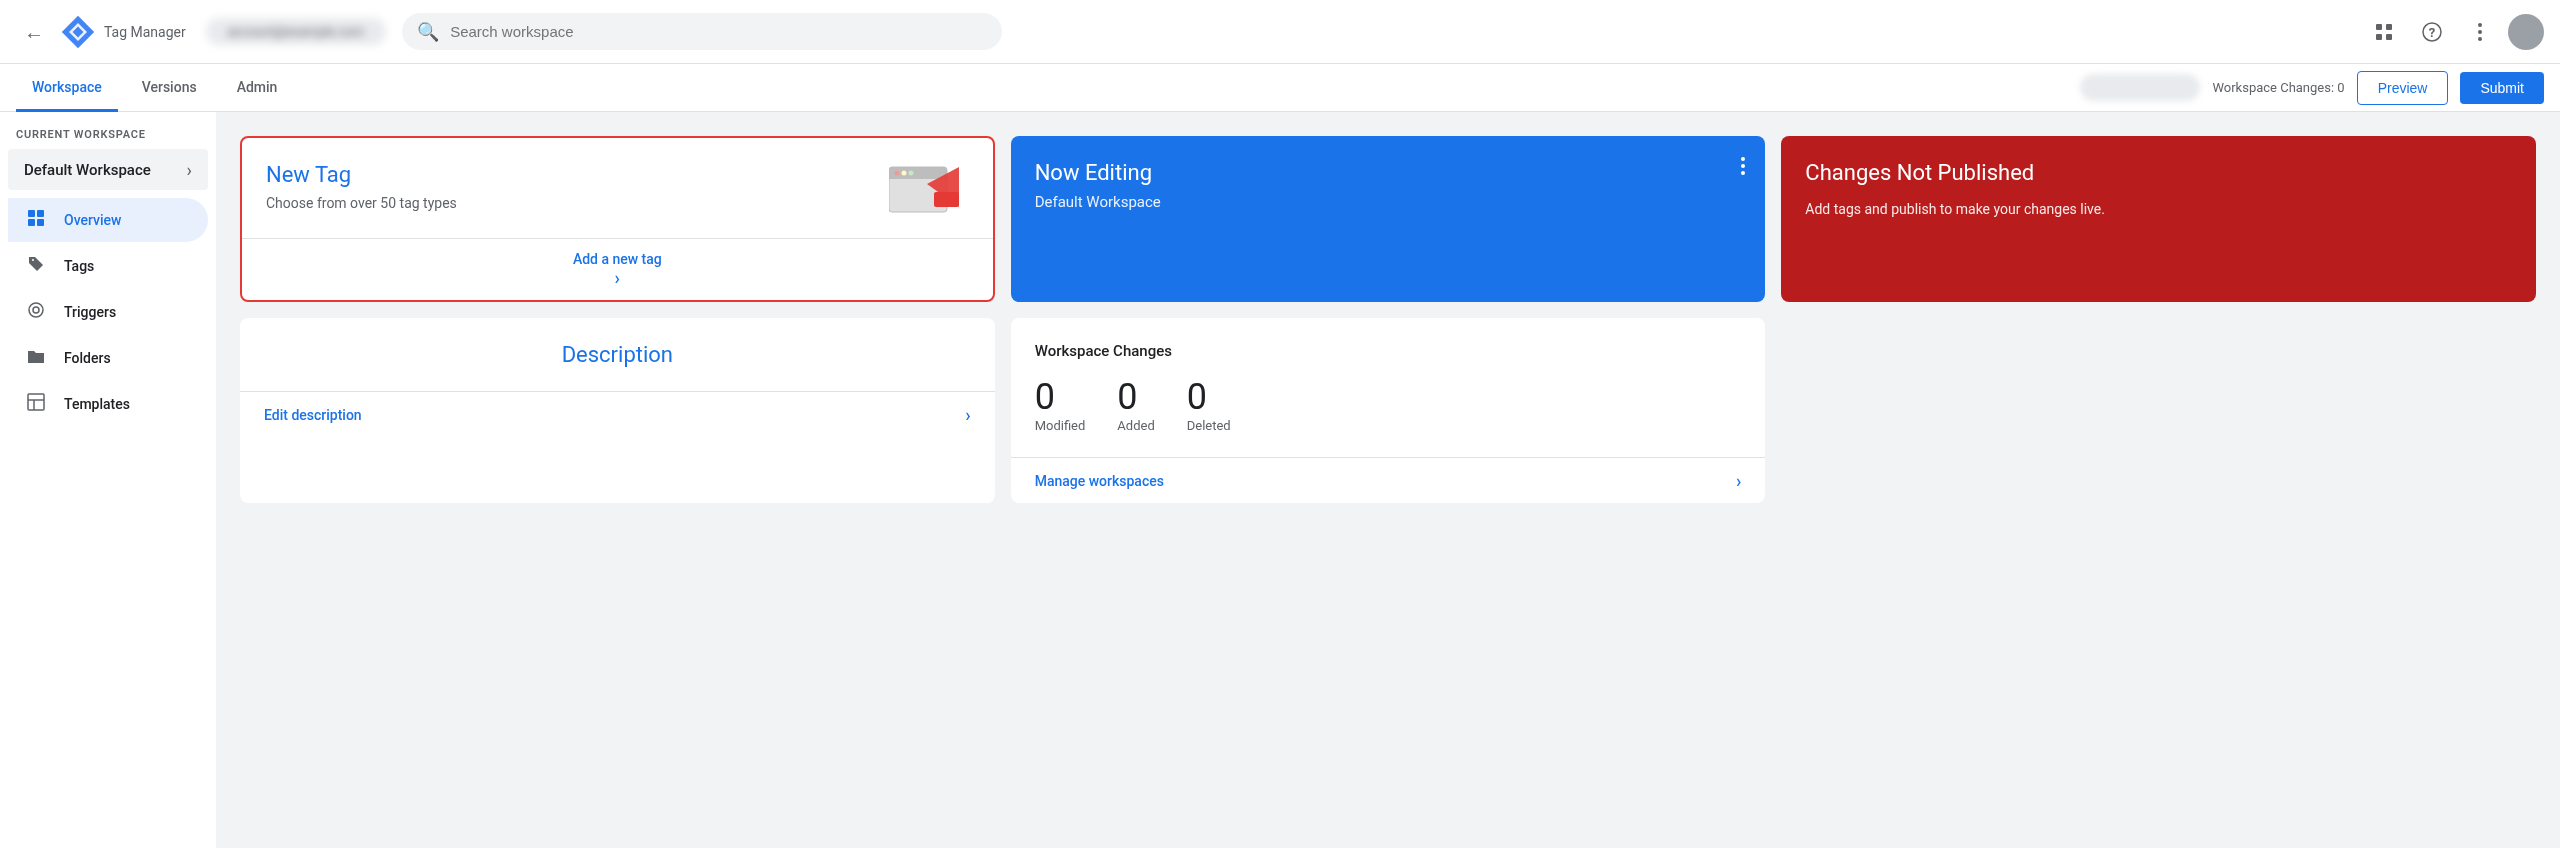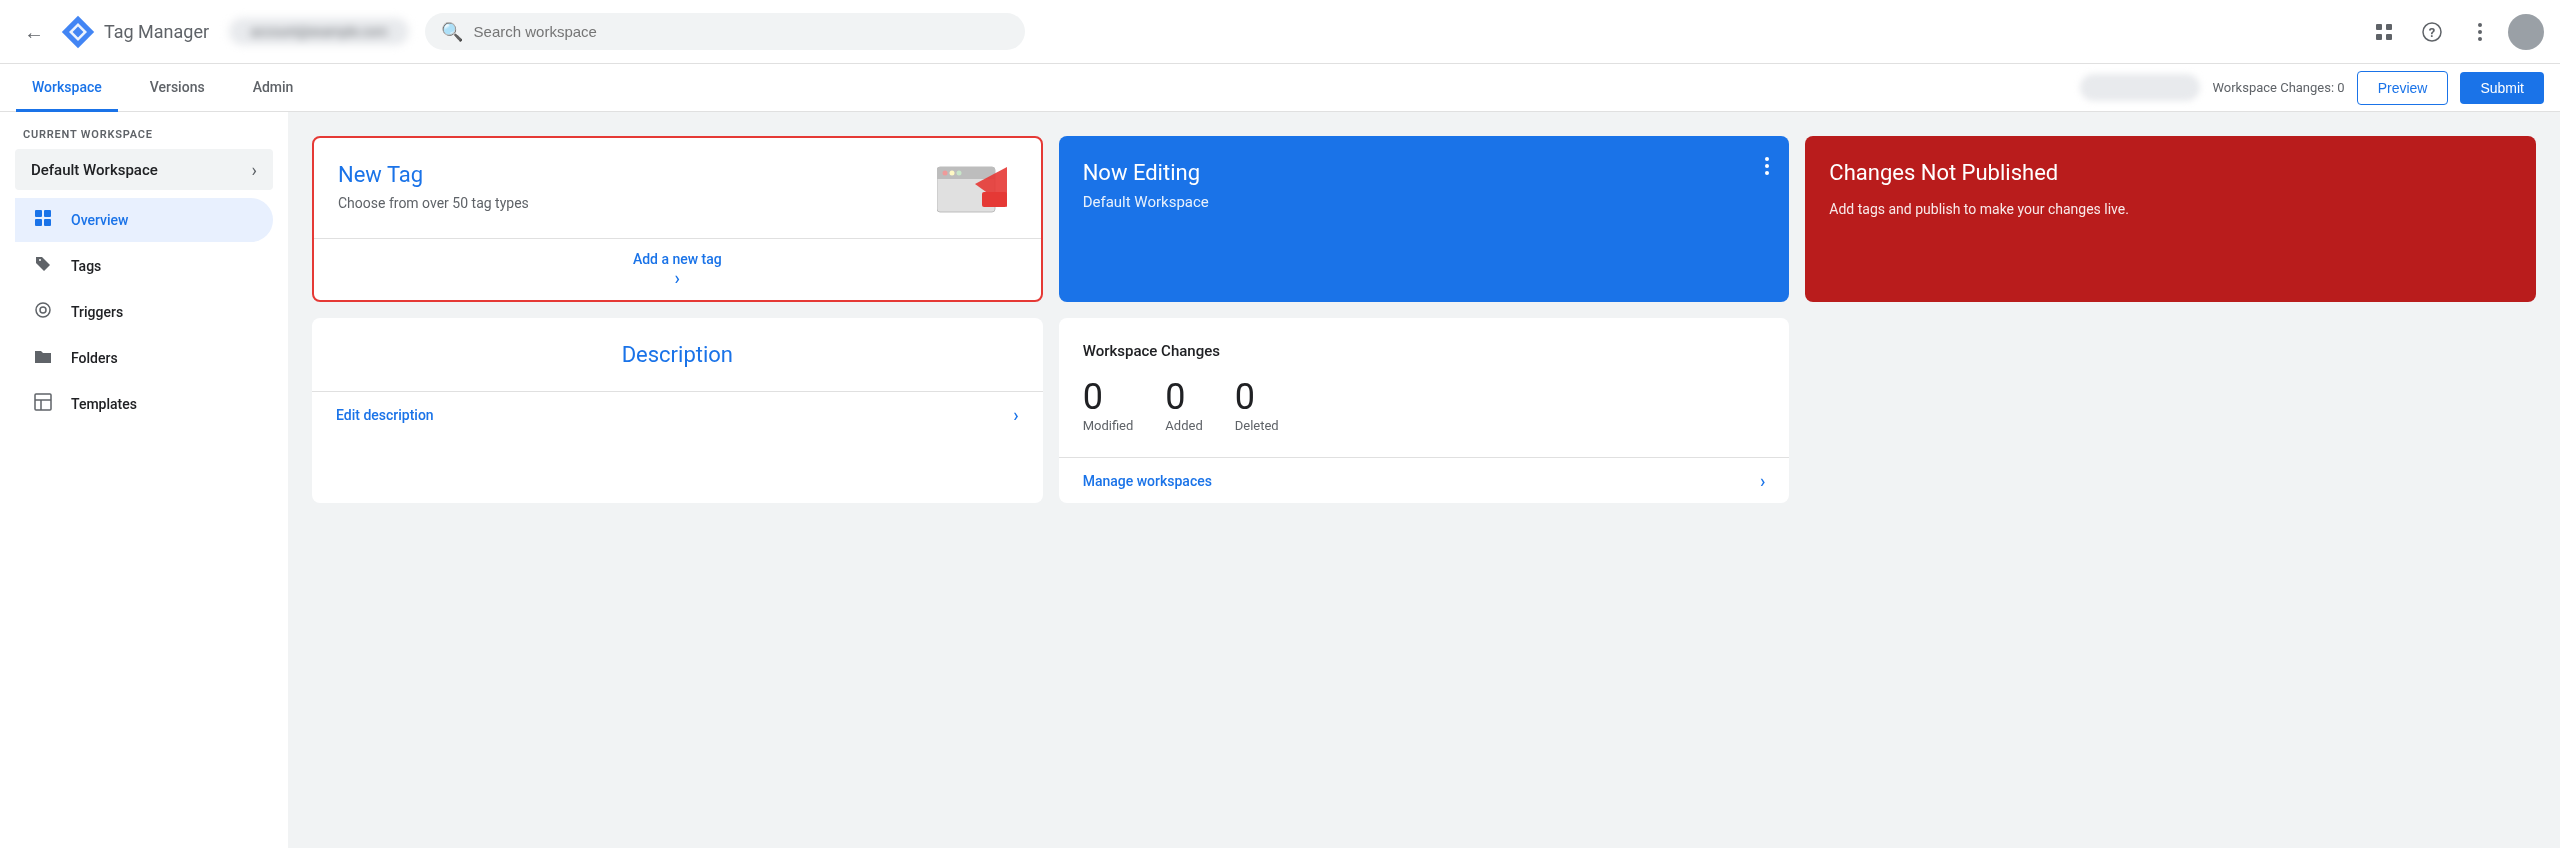--- a/index.html
+++ b/index.html
@@ -30,21 +30,21 @@
       display: flex;
       align-items: center;
       gap: 8px;
       margin-right: 20px;
     }
     .logo-diamond {
       width: 36px;
       height: 36px;
     }
     .logo-text {
-      font-size: 18px;
+      font-size: 14px;
       color: #5f6368;
       font-weight: 400;
       white-space: nowrap;
     }
     .account-pill {
       background: #e8eaed;
       border-radius: 20px;
       padding: 6px 16px;
       font-size: 13px;
       color: #5f6368;
@@ -101,21 +101,21 @@
     .nav-bar {
       display: flex;
       align-items: center;
       background: #fff;
       height: 48px;
       padding: 0 16px;
       border-bottom: 1px solid #e0e0e0;
     }
     .nav-tabs {
       display: flex;
-      gap: 16px;
+      gap: 8px;
       height: 100%;
     }
     .nav-tab {
       padding: 0 16px;
       display: flex;
       align-items: center;
       height: 100%;
       font-size: 14px;
       color: #5f6368;
       cursor: pointer;
@@ -170,24 +170,24 @@
 
     
     .main-layout {
       display: flex;
       height: calc(100vh - 112px);
       overflow: hidden;
     }
 
     
     .sidebar {
-      width: 288px;
+      width: 216px;
       background: #fff;
       flex-shrink: 0;
-      padding: 16px 7px;
+      padding: 16px 0;
       overflow-y: auto;
     }
     .current-workspace-label {
       font-size: 11px;
       font-weight: 600;
       color: #5f6368;
       letter-spacing: 0.8px;
       padding: 0 16px 8px 16px;
       text-transform: uppercase;
     }

